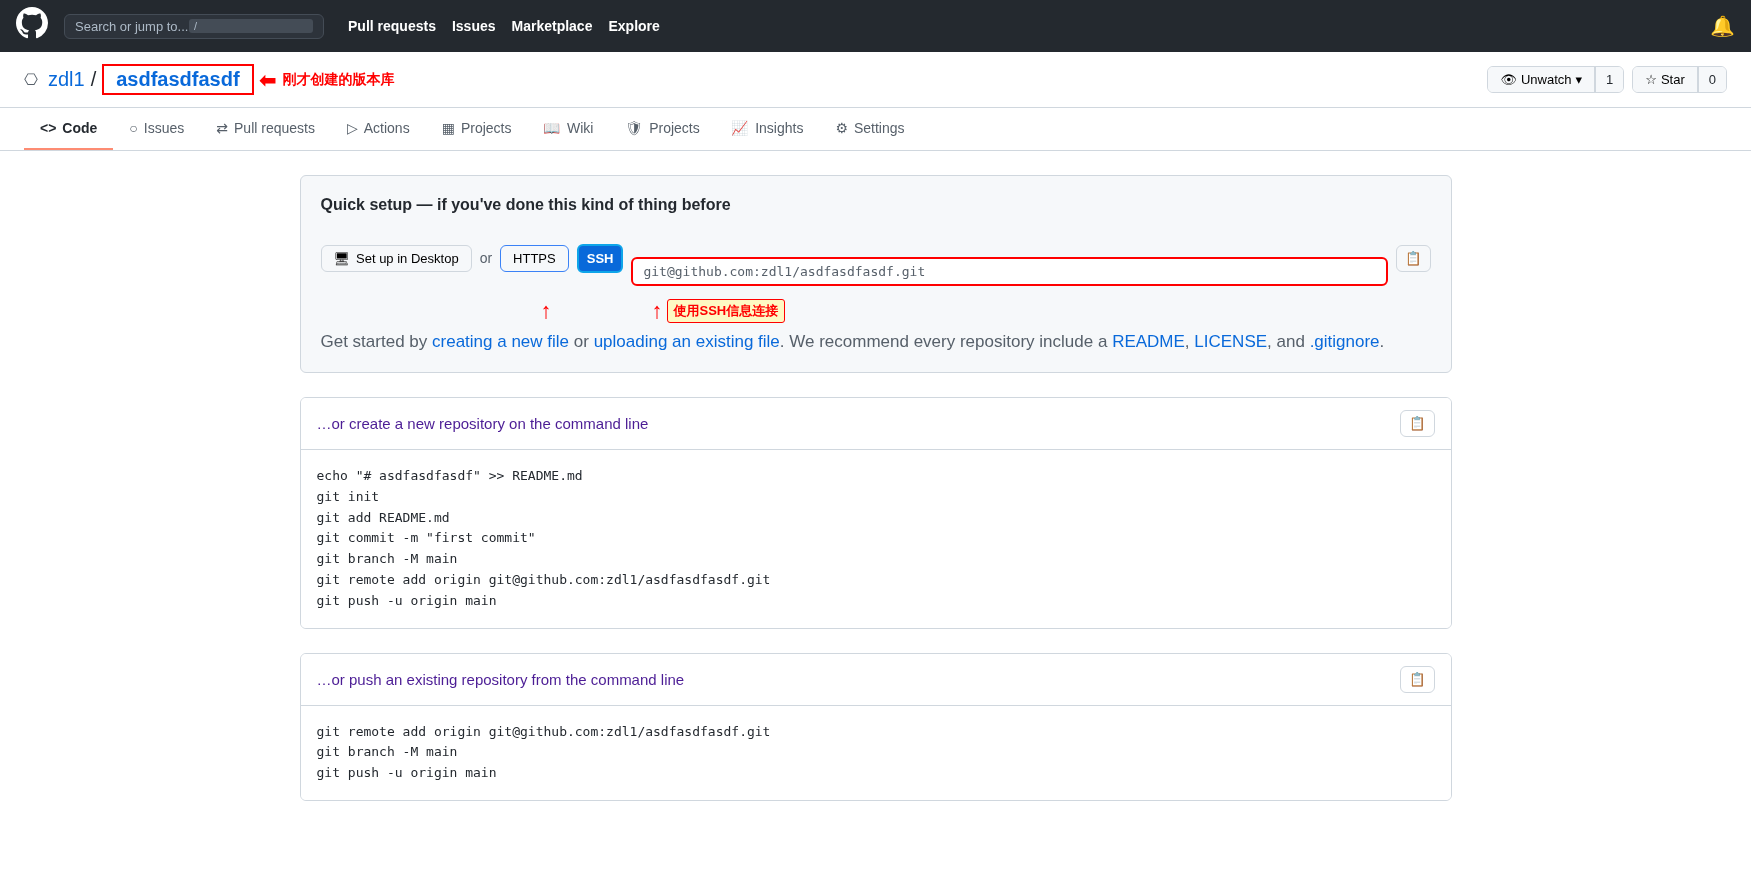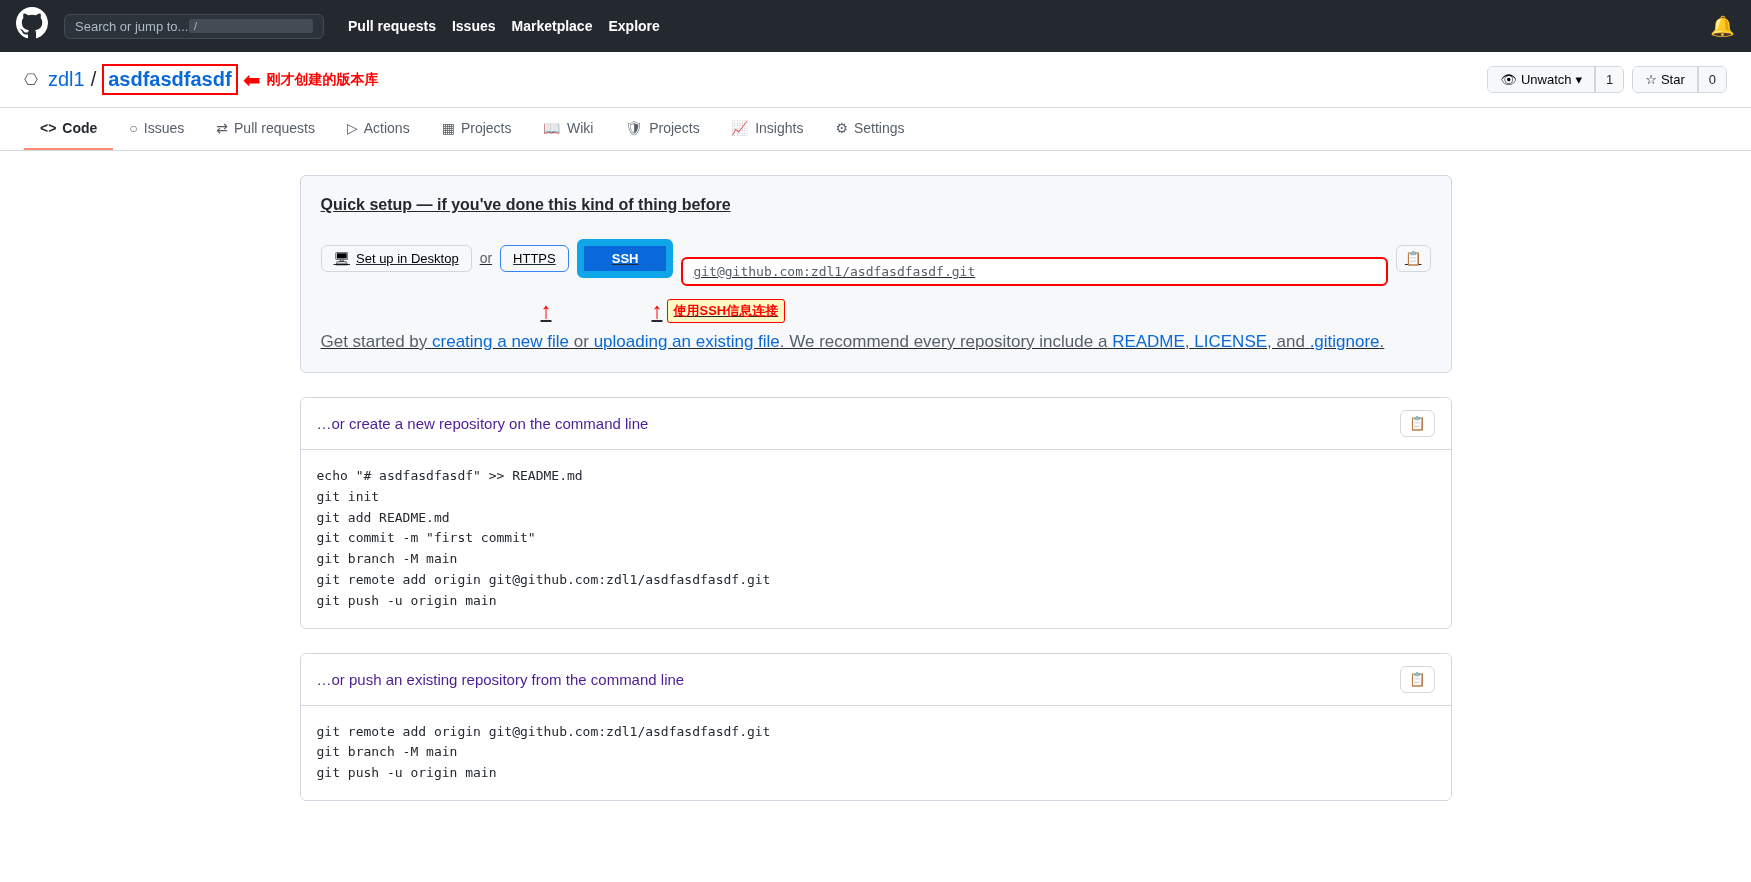--- a/index.html
+++ b/index.html
@@ -66,21 +66,21 @@
     }
     .repo-header .repo-icon { color: #57606a; font-size: 16px; margin-right: 4px; }
     .repo-header .owner { color: #0969da; text-decoration: none; font-weight: 400; font-size: 20px; text-align: center; }
     .repo-header .slash { color: #24292f; font-size: 20px; }
     .repo-header .repo-name {
       color: #0969da;
       text-decoration: none;
       font-weight: 600;
       font-size: 20px;
       border: 2px solid red;
-      padding: 2px 4px;
+      padding: 2px 12px;
     }
     .annotation-arrow {
       display: flex;
       align-items: center;
       gap: 6px;
       color: red;
       font-size: 14px;
       font-weight: bold;
     }
     .arrow-right { font-size: 20px; color: red; }
@@ -150,21 +150,20 @@
       padding: 0 24px;
     }
 
     
     .quick-setup-box {
       background: #f6f8fa;
       border: 1px solid #d0d7de;
       border-radius: 6px;
       padding: 20px;
       margin-bottom: 24px;
-      text-decoration: underline;
     }
     .quick-setup-title {
       font-size: 16px;
       font-weight: 600;
       margin-bottom: 16px;
       color: #24292f;
     }
     .setup-row {
       display: flex;
       align-items: center;
@@ -184,23 +183,23 @@
     }
     .btn-https {
       padding: 5px 12px;
       background: #f6f8fa;
       border: 1px solid #3b82f6;
       border-radius: 6px;
       cursor: pointer;
       font-size: 13px;
     }
     .btn-ssh {
-      padding: 5px 28px;
+      padding: 5px 8px;
       background: #0969da;
-      border: 7px solid #0ea5e9;
+      border: 2px solid #0ea5e9;
       border-radius: 6px;
       cursor: pointer;
       font-size: 13px;
       color: #fff;
       font-weight: 600;
     }
     .or-text { color: #57606a; font-size: 14px; }
     .ssh-url-box {
       flex: 1;
       display: flex;

